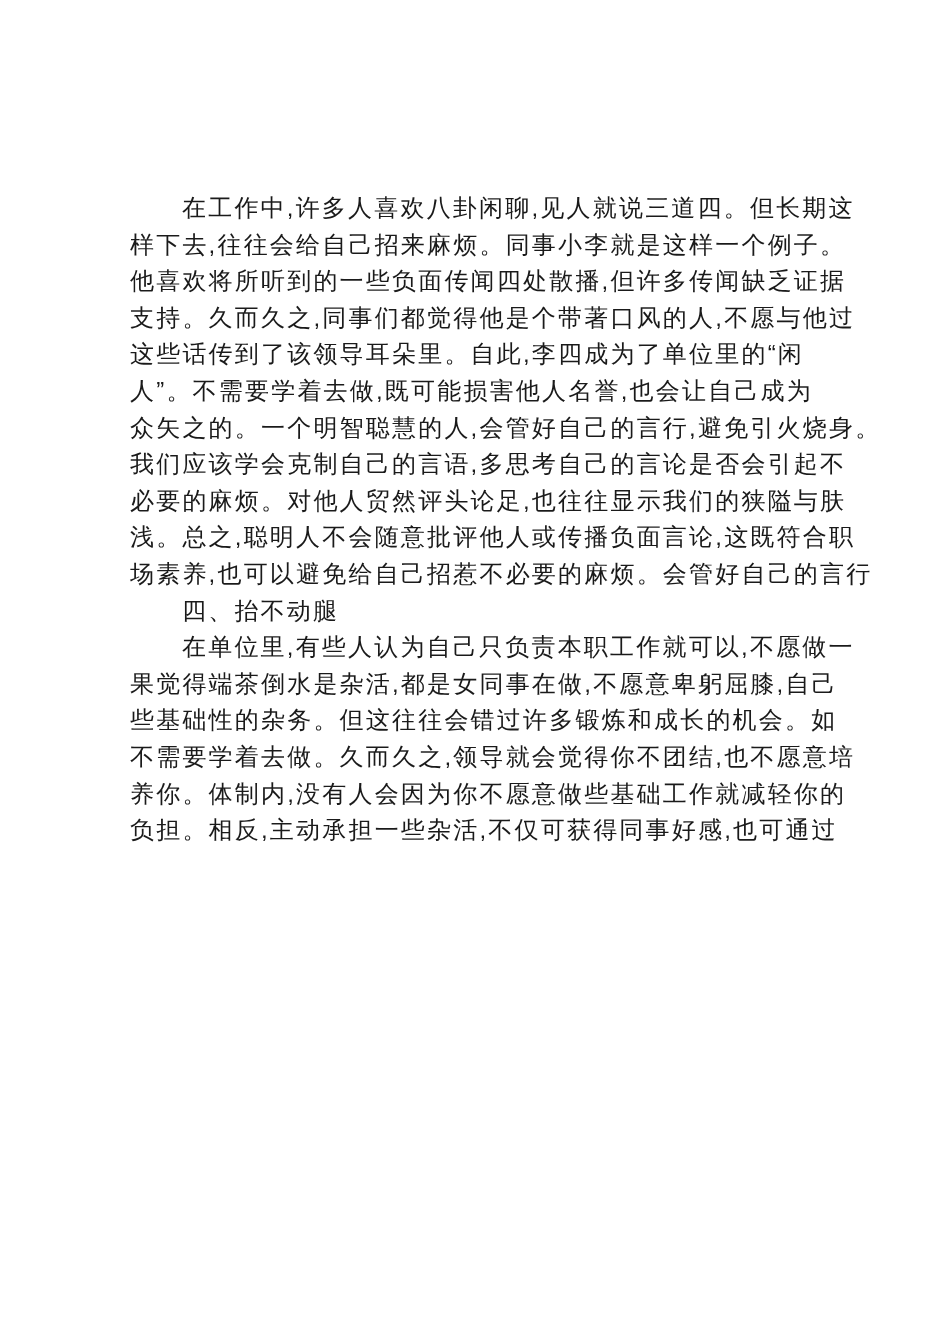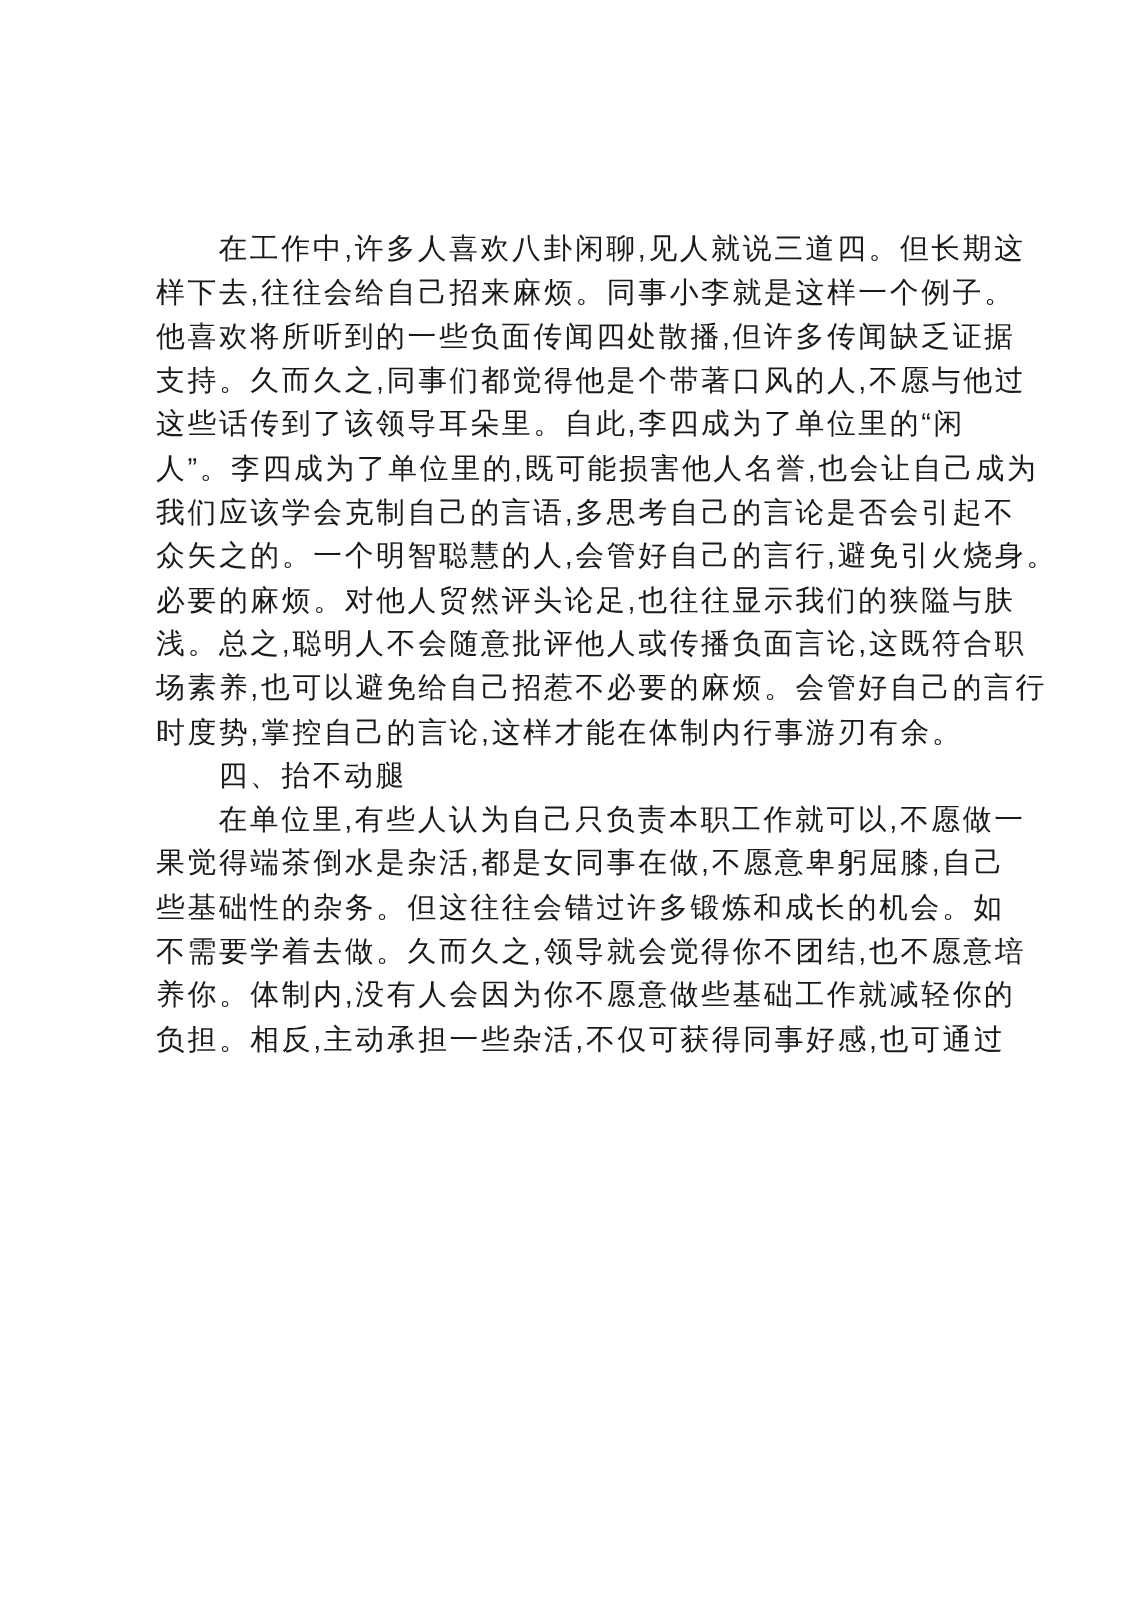--- a/index.html
+++ b/index.html
@@ -20,27 +20,26 @@
 </head>
 <body>
 
 <div class="page">
   <div>
     <div class="line indent">在工作中,许多人喜欢八卦闲聊,见人就说三道四。但长期这</div>
     <div class="line">样下去,往往会给自己招来麻烦。同事小李就是这样一个例子。</div>
     <div class="line">他喜欢将所听到的一些负面传闻四处散播,但许多传闻缺乏证据</div>
     <div class="line">支持。久而久之,同事们都觉得他是个带著口风的人,不愿与他过</div>
     <div class="line">这些话传到了该领导耳朵里。自此,李四成为了单位里的“闲</div>
-    <div class="line">人”。李四成为了单位里的,既可能损害他人名誉,也会让自己成为</div>
+    <div class="line">人”。不需要学着去做,既可能损害他人名誉,也会让自己成为</div>
+    <div class="line">众矢之的。一个明智聪慧的人,会管好自己的言行,避免引火烧身。</div>
     <div class="line">我们应该学会克制自己的言语,多思考自己的言论是否会引起不</div>
-    <div class="line">众矢之的。一个明智聪慧的人,会管好自己的言行,避免引火烧身。</div>
     <div class="line">必要的麻烦。对他人贸然评头论足,也往往显示我们的狭隘与肤</div>
     <div class="line">浅。总之,聪明人不会随意批评他人或传播负面言论,这既符合职</div>
     <div class="line">场素养,也可以避免给自己招惹不必要的麻烦。会管好自己的言行</div>
-    <div class="line">时度势,掌控自己的言论,这样才能在体制内行事游刃有余。</div>
   </div>
   <div class="line heading">四、抬不动腿</div>
   <div>
     <div class="line indent">在单位里,有些人认为自己只负责本职工作就可以,不愿做一</div>
     <div class="line">果觉得端茶倒水是杂活,都是女同事在做,不愿意卑躬屈膝,自己</div>
     <div class="line">些基础性的杂务。但这往往会错过许多锻炼和成长的机会。如</div>
     <div class="line">不需要学着去做。久而久之,领导就会觉得你不团结,也不愿意培</div>
     <div class="line">养你。体制内,没有人会因为你不愿意做些基础工作就减轻你的</div>
     <div class="line">负担。相反,主动承担一些杂活,不仅可获得同事好感,也可通过</div>
   </div>

